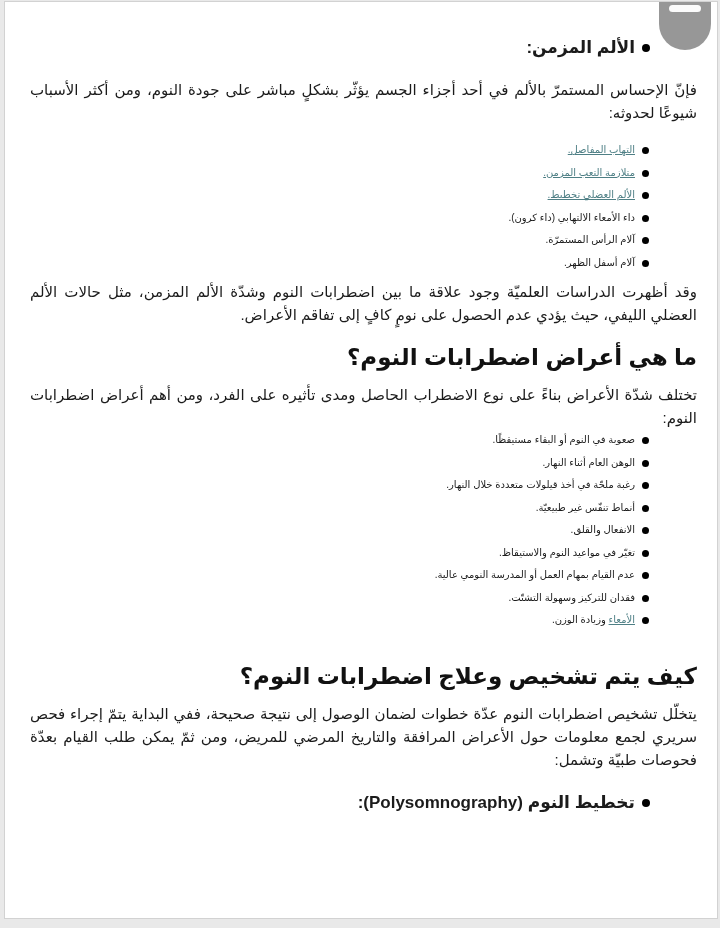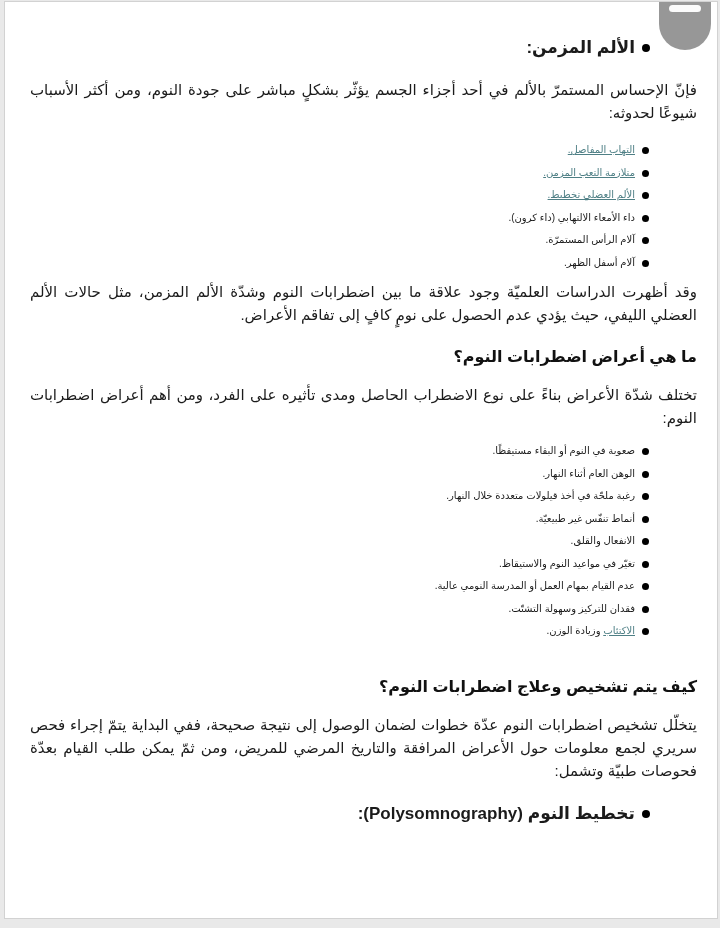--- a/index.html
+++ b/index.html
@@ -56,21 +56,21 @@
   }
   ul.doc-list li::before {
     content: "";
     position: absolute;
     right: -14px; top: 8px;
     width: 7px; height: 7px;
     border-radius: 50%;
     background: #000;
   }
   h2.section-heading {
-    font-size: 16px;
+    font-size: 23px;
     font-weight: bold;
     line-height: 32px;
     text-align: right;
     margin: 6px 0 10px 0;
     color: #111;
   }
   a.doc-link {
     color: #4e7f85;
     text-decoration: underline;
     cursor: pointer;
@@ -118,33 +118,33 @@
       <li><a class="doc-link">الألم العضلي تخطيط.</a></li>
       <li>داء الأمعاء الالتهابي (داء كرون).</li>
       <li>آلام الرأس المستمرّة.</li>
       <li>آلام أسفل الظهر.</li>
     </ul>
 
     <p class="body-text">وقد أظهرت الدراسات العلميّة وجود علاقة ما بين اضطرابات النوم وشدّة الألم المزمن، مثل حالات الألم العضلي الليفي، حيث يؤدي عدم الحصول على نومٍ كافٍ إلى تفاقم الأعراض.</p>
 
     <h2 class="section-heading">ما هي أعراض اضطرابات النوم؟</h2>
 
-    <p class="body-text" style="margin-bottom:11px;">تختلف شدّة الأعراض بناءً على نوع الاضطراب الحاصل ومدى تأثيره على الفرد، ومن أهم أعراض اضطرابات النوم:</p>
+    <p class="body-text" style="margin-bottom:0;">تختلف شدّة الأعراض بناءً على نوع الاضطراب الحاصل ومدى تأثيره على الفرد، ومن أهم أعراض اضطرابات النوم:</p>
 
     <ul class="doc-list">
       <li>صعوبة في النوم أو البقاء مستيقظًا.</li>
       <li>الوهن العام أثناء النهار.</li>
       <li>رغبة ملحّة في أخذ قيلولات متعددة خلال النهار.</li>
       <li>أنماط تنفّس غير طبيعيّة.</li>
       <li>الانفعال والقلق.</li>
       <li>تغيّر في مواعيد النوم والاستيقاظ.</li>
       <li>عدم القيام بمهام العمل أو المدرسة النومي عالية.</li>
       <li>فقدان للتركيز وسهولة التشتّت.</li>
       <li>
-        <a class="doc-link">الاكتئاب</a><span> وزيادة الوزن.</span>
+        <a class="doc-link">الأمعاء</a><span> وزيادة الوزن.</span>
       </li>
     </ul>
 
     <h2 class="section-heading" style="margin-top:28px;">كيف يتم تشخيص وعلاج اضطرابات النوم؟</h2>
 
     <p class="body-text">يتخلّل تشخيص اضطرابات النوم عدّة خطوات لضمان الوصول إلى نتيجة صحيحة، ففي البداية يتمّ إجراء فحص سريري لجمع معلومات حول الأعراض المرافقة والتاريخ المرضي للمريض، ومن ثمّ يمكن طلب القيام بعدّة فحوصات طبيّة وتشمل:</p>
 
     <div class="spacer-sm"></div>
 
     <div class="bullet-heading">

